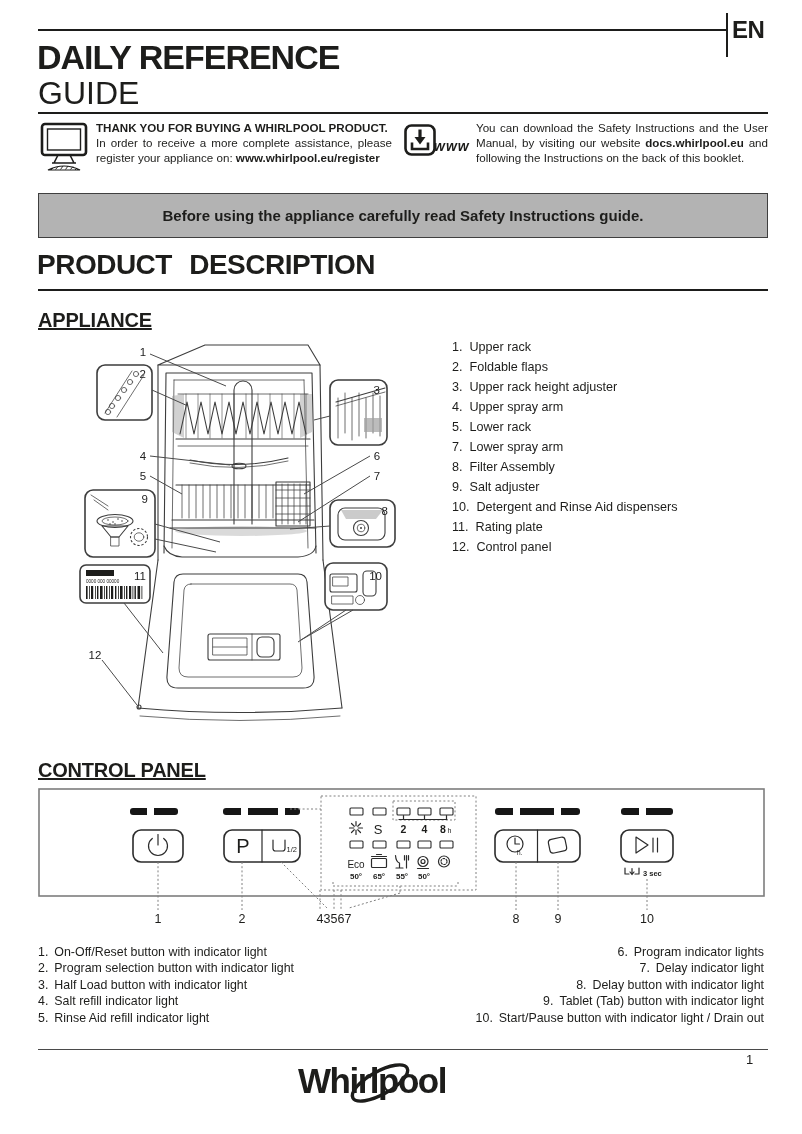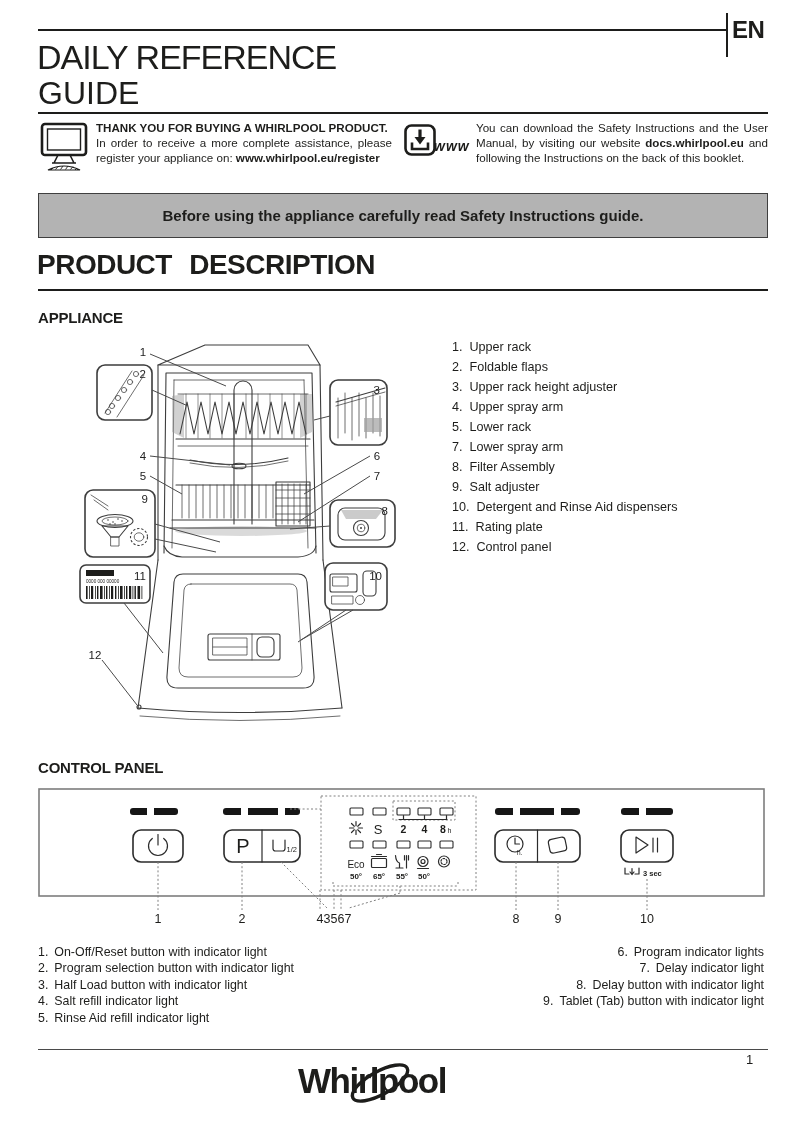--- a/index.html
+++ b/index.html
@@ -1,31 +1,31 @@
 <!DOCTYPE html>
 <html><head>
 <meta charset="utf-8">
 <style>
   html,body{margin:0;padding:0;background:#e8e8e8;}
   .page{position:relative;width:802px;height:1134px;background:#fff;
         font-family:"Liberation Sans",sans-serif;color:#1d1d1b;overflow:hidden;margin:0 auto;}
   .abs{position:absolute;}
   .rule{position:absolute;background:#1d1d1b;}
   .lang{position:absolute;left:732px;top:16px;font-size:24px;font-weight:bold;letter-spacing:-0.5px;}
-  .title1{position:absolute;left:37px;top:40px;font-size:34px;font-weight:normal;letter-spacing:-1px;line-height:1;text-align:right;}
+  .title1{position:absolute;left:37px;top:40px;font-size:34px;font-weight:bold;letter-spacing:-1px;line-height:1;text-align:right;}
   .title2{position:absolute;left:38px;top:77px;font-size:32px;font-weight:400;letter-spacing:0;line-height:1;}
   .info-text{font-size:11.6px;line-height:14.8px;text-align:justify;}
   .reg-text{position:absolute;left:96px;top:121px;width:296px;}
   .dl-text{position:absolute;left:476px;top:121px;width:292px;}
   .b{font-weight:bold;}
   .banner{position:absolute;left:38px;top:193px;width:730px;height:45px;box-sizing:border-box;
           background:#b3b3b3;border:1.5px solid #3f3f3f;display:flex;align-items:center;justify-content:center;
           font-size:15px;font-weight:bold;}
   .pd-head{position:absolute;left:37px;top:249px;font-size:28px;font-weight:bold;letter-spacing:-0.5px;word-spacing:10px;}
-  .sub-head{position:absolute;font-size:15px;font-weight:bold;letter-spacing:-0.2px;}
+  .sub-head{position:absolute;font-size:20px;font-weight:bold;letter-spacing:-0.2px;text-decoration:underline;}
   .parts{position:absolute;left:452px;top:337px;width:340px;font-size:12.6px;line-height:20px;}
   .parts .li .ln{margin-right:7px;}
   .legend{position:absolute;top:944px;font-size:12.4px;line-height:16.4px;}
   .legend .li .ln{margin-right:6px;}
   .leg-l{left:38px;width:360px;}
   .leg-r{left:384px;width:380px;text-align:right;}
   .pagenum{position:absolute;left:746px;top:1052px;font-size:13px;}
   svg{display:block;}
   svg text{font-family:"Liberation Sans",sans-serif;fill:#1d1d1b;}
   .ln1{stroke:#3d3d3d;stroke-width:1.1;fill:none;stroke-linejoin:round;stroke-linecap:round;}
@@ -388,20 +388,21 @@
     <div class="li"><span class="ln">2.</span><span>Program selection button with indicator light</span></div>
     <div class="li"><span class="ln">3.</span><span>Half Load button with indicator light</span></div>
     <div class="li"><span class="ln">4.</span><span>Salt refill indicator light</span></div>
     <div class="li"><span class="ln">5.</span><span>Rinse Aid refill indicator light</span></div>
   </div>
   <div class="legend leg-r">
     <div class="li"><span class="ln">6.</span><span>Program indicator lights</span></div>
     <div class="li"><span class="ln">7.</span><span>Delay indicator light</span></div>
     <div class="li"><span class="ln">8.</span><span>Delay button with indicator light</span></div>
     <div class="li"><span class="ln">9.</span><span>Tablet (Tab) button with indicator light</span></div>
+    <div class="li"><span class="ln">10.</span><span>Start/Pause button with indicator light / Drain out</span></div>
   </div>
 
   <div class="rule" style="left:38px;top:1049px;width:730px;height:1px;background:#4a4a4a;"></div>
   <div class="abs" style="left:272px;top:1053px;">
     <svg width="200" height="58" viewBox="0 0 200 58">
       <text x="100" y="40" text-anchor="middle" font-size="35" font-weight="bold" letter-spacing="-1.5">Whirlpool</text>
       <ellipse cx="108" cy="30" rx="31" ry="11.5" transform="rotate(-29 108 30)" fill="none" stroke="#1d1d1b" stroke-width="3.4"></ellipse>
     </svg>
   </div>
   <div class="pagenum">1</div>

